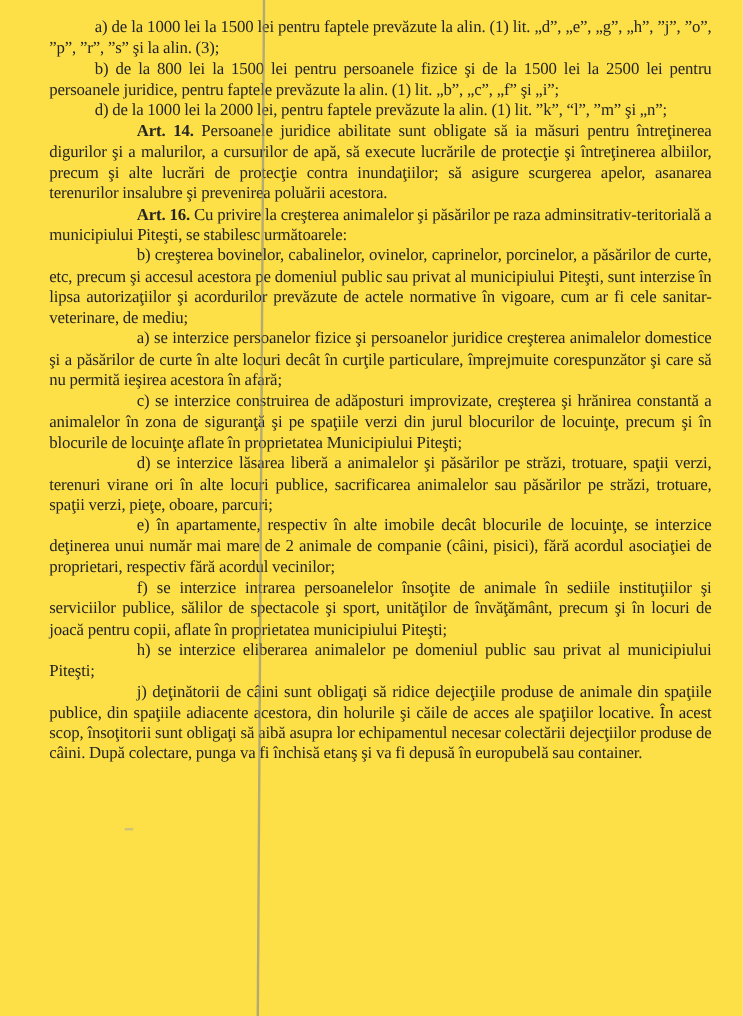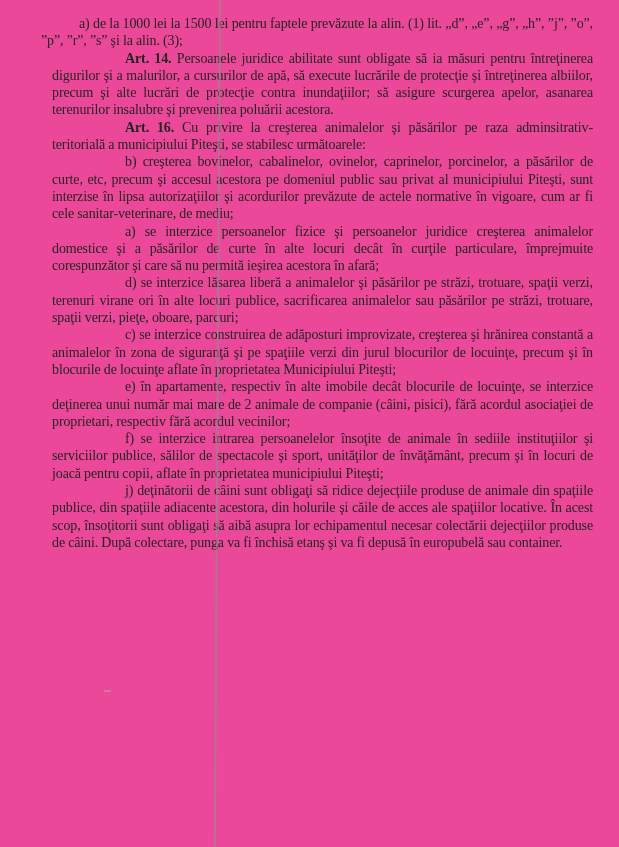--- a/index.html
+++ b/index.html
@@ -18,21 +18,21 @@
     right: 26px;
     top: 15px;
     text-align: justify;
     font-size: 14px;
     line-height: 17.3px;
     letter-spacing: -0.12px;
     word-spacing: -0.2px;
   }
   .para { margin: 0; padding: 0; }
   .indent-small { text-indent: 38px; }
-  .indent-large { text-indent: 73px; margin-left: 11px; }
+  .indent-large { text-indent: 73px; }
   .b { font-weight: bold; }
   .i { font-style: italic; }
   .scan-line {
     position: absolute;
     top: 0;
     height: 847px;
     left: 219px;
     width: 1.5px;
     transform: rotate(0.35deg);
     transform-origin: top center;
@@ -44,28 +44,31 @@
     left: 104px;
     top: 690px;
     width: 7px;
     height: 2px;
     opacity: 0.55;
   }
 </style>
 </head>
 <body>
 
-<div class="page" style="background: #ec4899; color: rgb(36, 36, 36);">
+<div class="page" style="background: #fde047; color: rgb(36, 36, 36);">
   <div class="text-block" id="text-block">
       <p class="para indent-small"><span>a) de la 1000 lei la 1500 lei pentru faptele prevăzute la alin. (1) lit. „d”, „e”, „g”, „h”, ”j”, ”o”, ”p”, ”r”, ”s” şi la alin. (3);</span></p>
+      <p class="para indent-small"><span>b) de la 800 lei la 1500 lei pentru persoanele fizice şi de la 1500 lei la 2500 lei pentru persoanele juridice, pentru faptele prevăzute la alin. (1) lit. „b”, „c”, „f” şi „i”;</span></p>
+      <p class="para indent-small"><span>d) de la 1000 lei la 2000 lei, pentru faptele prevăzute la alin. (1) lit. ”k”,  “l”, ”m” şi „n”;</span></p>
       <p class="para indent-large"><span class="b">Art. 14.</span><span> Persoanele juridice abilitate sunt obligate să ia măsuri pentru întreţinerea digurilor şi a malurilor, a cursurilor de apă, să execute lucrările de protecţie şi întreţinerea albiilor, precum şi alte lucrări de protecţie contra inundaţiilor; să asigure scurgerea apelor, asanarea terenurilor insalubre şi prevenirea poluării acestora.</span></p>
       <p class="para indent-large"><span class="b">Art. 16.</span><span> Cu privire la creşterea animalelor şi păsărilor pe raza adminsitrativ-teritorială a municipiului Piteşti, se stabilesc următoarele:</span></p>
       <p class="para indent-large"><span>b) creşterea bovinelor, cabalinelor, ovinelor, caprinelor, porcinelor, a păsărilor de curte, etc,  precum şi accesul acestora pe domeniul public sau privat al municipiului Piteşti, sunt interzise în lipsa autorizaţiilor şi acordurilor prevăzute de actele normative în vigoare, cum ar fi cele sanitar-veterinare, de mediu;</span></p>
       <p class="para indent-large"><span>a)  se interzice persoanelor fizice şi persoanelor juridice creşterea animalelor domestice şi a păsărilor de curte în alte locuri decât în curţile particulare, împrejmuite corespunzător şi care să nu permită ieşirea acestora în afară;</span></p>
+      <p class="para indent-large"><span>c) se interzice construirea de adăposturi improvizate, creşterea şi hrănirea constantă a animalelor în zona de siguranţă şi pe spaţiile verzi din jurul blocurilor de locuinţe, precum şi în blocurile de locuinţe aflate în proprietatea Municipiului Piteşti;</span></p>
       <p class="para indent-large"><span>d) se interzice lăsarea liberă a animalelor şi păsărilor pe străzi, trotuare, spaţii verzi, terenuri virane ori în alte locuri publice, sacrificarea animalelor sau păsărilor pe străzi, trotuare, spaţii verzi, pieţe, oboare, parcuri;</span></p>
-      <p class="para indent-large"><span>c) se interzice construirea de adăposturi improvizate, creşterea şi hrănirea constantă a animalelor în zona de siguranţă şi pe spaţiile verzi din jurul blocurilor de locuinţe, precum şi în blocurile de locuinţe aflate în proprietatea Municipiului Piteşti;</span></p>
       <p class="para indent-large"><span>e) în apartamente, respectiv în alte imobile decât blocurile de locuinţe, se interzice deţinerea unui număr mai mare de 2 animale de companie (câini, pisici), fără acordul asociaţiei de proprietari, respectiv fără acordul vecinilor;</span></p>
       <p class="para indent-large"><span>f) se interzice intrarea persoanelelor însoţite de animale în sediile instituţiilor şi serviciilor publice, sălilor de spectacole şi sport, unităţilor de învăţământ, precum şi în locuri de joacă pentru copii, aflate în proprietatea municipiului Piteşti;</span></p>
+      <p class="para indent-large"><span>h) se interzice eliberarea animalelor pe domeniul public sau privat al municipiului Piteşti;</span></p>
       <p class="para indent-large"><span>j) deţinătorii de câini sunt obligaţi să ridice dejecţiile produse de animale din spaţiile publice, din spaţiile adiacente acestora, din holurile şi căile de acces ale spaţiilor locative. În acest scop, însoţitorii sunt obligaţi să aibă asupra lor echipamentul necesar colectării dejecţiilor produse de câini. După colectare, punga va fi închisă etanş şi va fi depusă în europubelă sau container.</span></p>
     </div>
   <div class="scan-line" style="background: rgb(142, 142, 142);"></div>
   <div class="dash-artifact" style="background: rgb(169, 169, 169);"></div>
 </div>
 
 </body></html>

